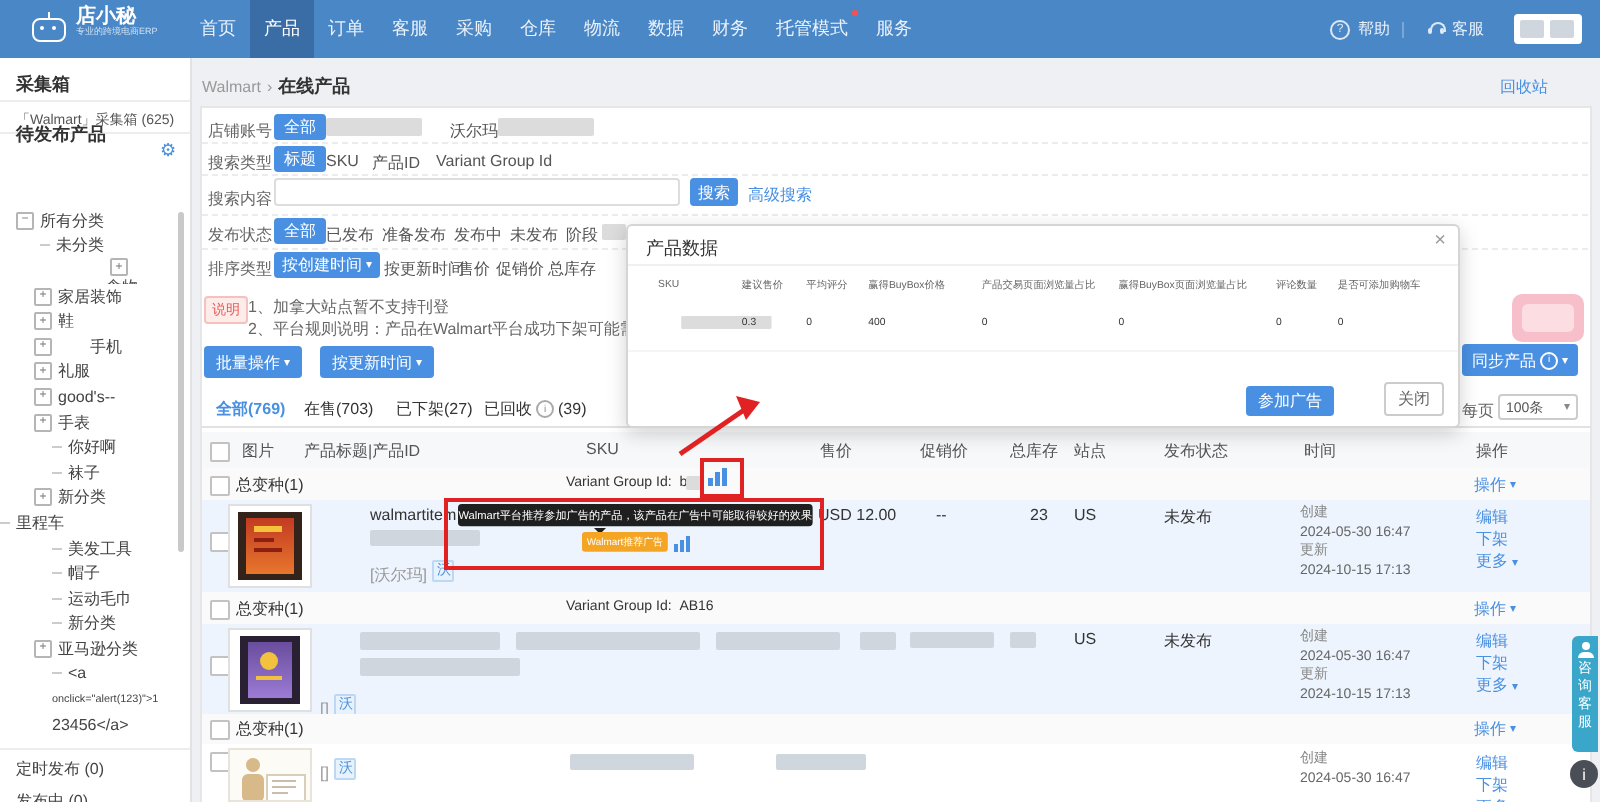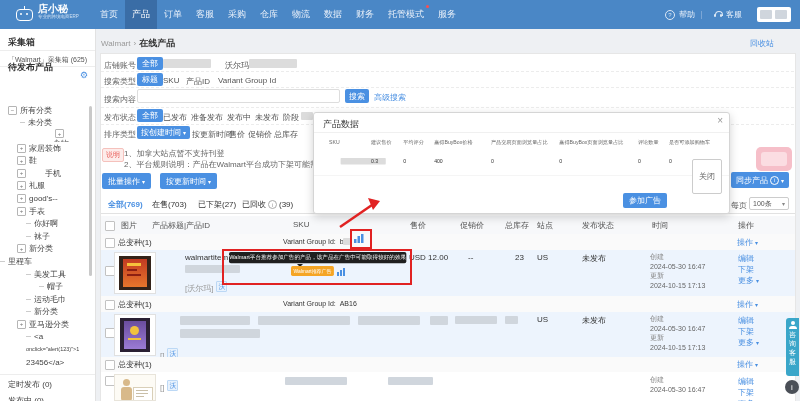--- a/index.html
+++ b/index.html
@@ -172,21 +172,21 @@
           <span>新分类</span>
         </div>
       <div class="ti" style="">
           <span class="dash"></span>
           <span>里程车</span>
         </div>
       <div class="ti" style="padding-left:26px;">
           <span class="dash"></span>
           <span>美发工具</span>
         </div>
-      <div class="ti" style="padding-left:39px;">
+      <div class="ti" style="padding-left:26px;">
           <span class="dash"></span>
           <span>帽子</span>
         </div>
       <div class="ti" style="padding-left:26px;">
           <span class="dash"></span>
           <span>运动毛巾</span>
         </div>
       <div class="ti" style="padding-left:26px;">
           <span class="dash"></span>
           <span>新分类</span>
@@ -456,21 +456,21 @@
       <span class="abs" style="left:65px;top:0;">0.3</span>
       <span class="abs" style="left:115px;top:0;">0</span>
       <span class="abs" style="left:163px;top:0;">400</span>
       <span class="abs" style="left:251px;top:0;">0</span>
       <span class="abs" style="left:357px;top:0;">0</span>
       <span class="abs" style="left:479px;top:0;">0</span>
       <span class="abs" style="left:527px;top:0;">0</span>
     </div>
     <div class="abs" style="left:0;top:62px;width:415px;border-bottom:1px solid #f5f5f5;"></div>
     <div class="abs bbtn" style="right:62px;bottom:5px;height:15px;padding:0 6px;">参加广告</div>
-    <div class="abs wbtn" style="right:7px;bottom:19px;height:15px;padding:9px 6px;">关闭</div>
+    <div class="abs wbtn" style="right:7px;bottom:5px;height:15px;padding:0 6px;">关闭</div>
   </div>
 
   <div class="annot" style="left:350px;top:229px;width:18px;height:16px;"></div>
   <div class="annot" style="left:222px;top:249px;width:186px;height:32px;"></div>
   <svg class="abs" style="left:330px;top:195px;z-index:96;pointer-events:none;" width="60" height="40">
     <line x1="10" y1="32" x2="42" y2="10" stroke="#e12222" stroke-width="2.5"></line>
     <polygon points="38,3 50,6 43,15" fill="#e12222"></polygon>
   </svg>
 
   <div class="abs" style="left:756px;top:147px;width:36px;height:24px;background:#f6bfc9;border-radius:5px;z-index:98;">

